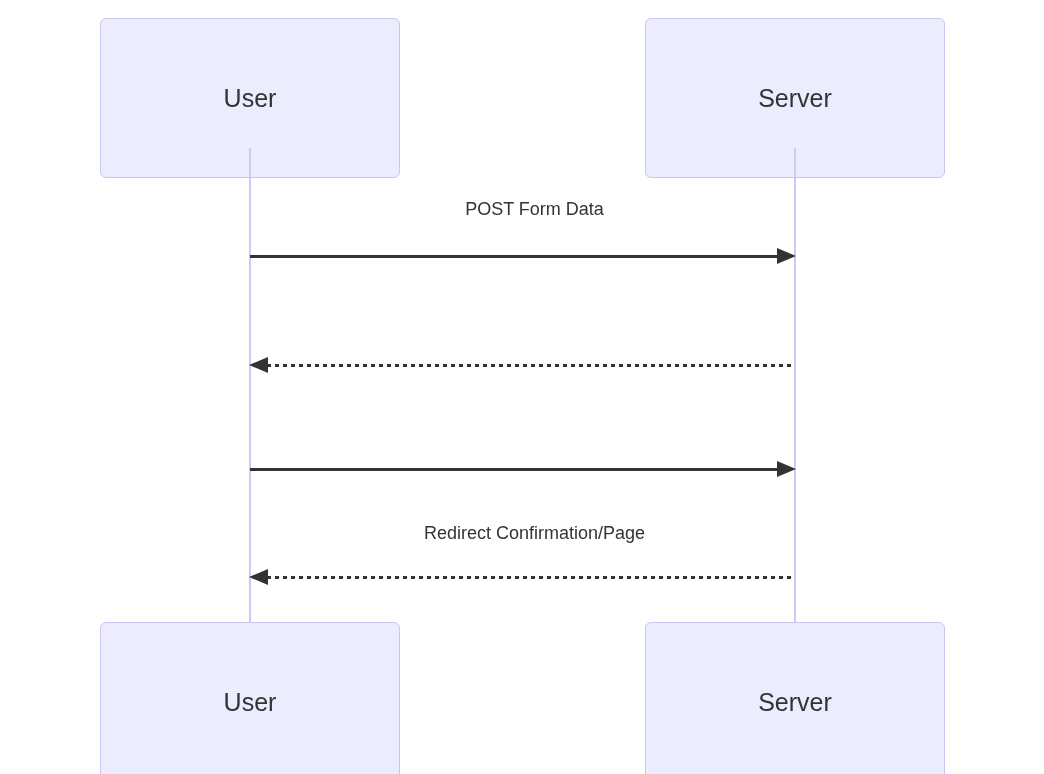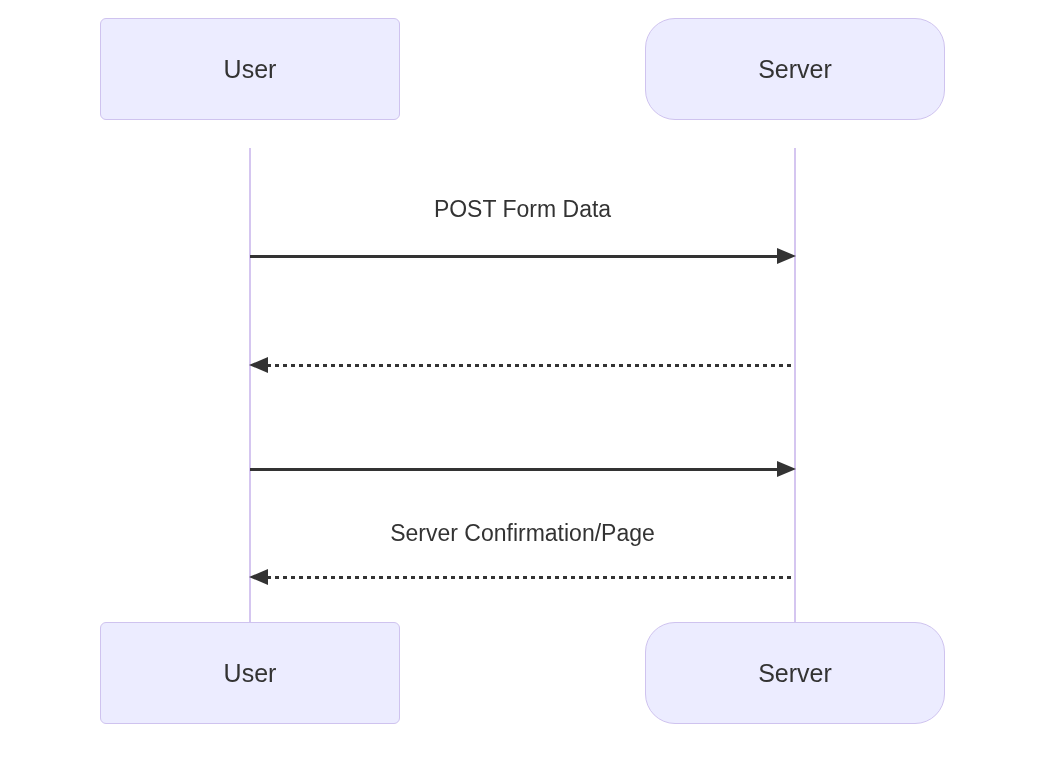--- a/index.html
+++ b/index.html
@@ -12,44 +12,44 @@
   html,body{margin:0;padding:0;background:var(--bg);}
   .canvas{
     position:relative;
     width:1044px;height:774px;
     background:var(--bg);
     font-family:"Liberation Sans","DejaVu Sans",sans-serif;
     overflow:hidden;
   }
   .actor-box{
     position:absolute;
-    width:300px;height:102px;
+    width:300px;height:160px;
     background:var(--actor-fill);
     border:1px solid var(--actor-border);
     border-radius:6px;
     display:flex;align-items:center;justify-content:center;
     font-size:25px;color:var(--ink);
     box-sizing:border-box;
   }
   .actor-user{left:100px;}
-  .actor-server{left:645px;border-radius:30px;}
+  .actor-server{left:645px;}
   .row-top{top:18px;}
   .row-bottom{top:622px;}
   .lifeline{
     position:absolute;
     top:148px;height:476px;width:2px;
     background:var(--lifeline);
   }
   .lifeline-user{left:249px;}
   .lifeline-server{left:794px;}
   .msg-label{
     position:absolute;
-    left:250px;width:545px;
+    left:262px;width:545px;
     text-align:center;
-    font-size:23px;color:var(--ink);
+    font-size:18px;color:var(--ink);
     line-height:30px;
   }
   .msg-line{
     position:absolute;
     left:250px;width:545px;height:3px;
   }
   .msg-line.solid{background:var(--ink);}
   .msg-line.dashed{
     background:repeating-linear-gradient(90deg,var(--ink) 0 4px,transparent 4px 8px);
   }
@@ -93,21 +93,21 @@
   </div>
 
   <div class="msg-line dashed to-left" style="top:364px;">
     <span class="arrowhead left"></span>
   </div>
 
   <div class="msg-line solid to-right" style="top:468px;">
     <span class="arrowhead right"></span>
   </div>
 
-  <div class="msg-label" style="top:518px;">Server Confirmation/Page</div>
+  <div class="msg-label" style="top:518px;">Redirect Confirmation/Page</div>
   <div class="msg-line dashed to-left" style="top:576px;">
     <span class="arrowhead left"></span>
   </div>
 
   <div class="actor-box actor-user row-bottom">
     <span>User</span>
   </div>
   <div class="actor-box actor-server row-bottom">
     <span>Server</span>
   </div>

